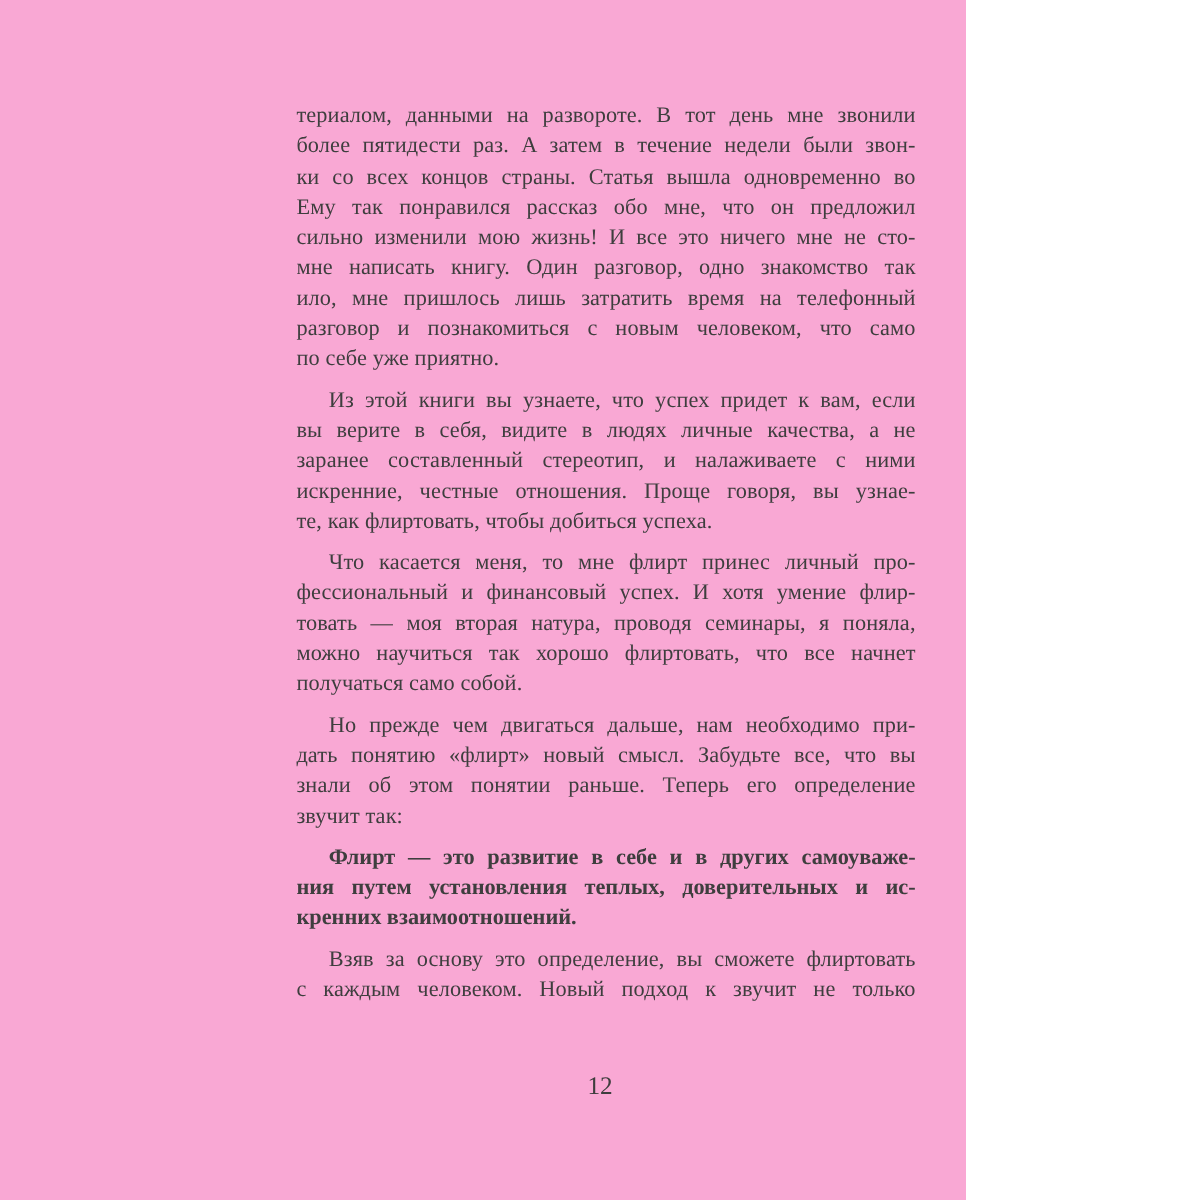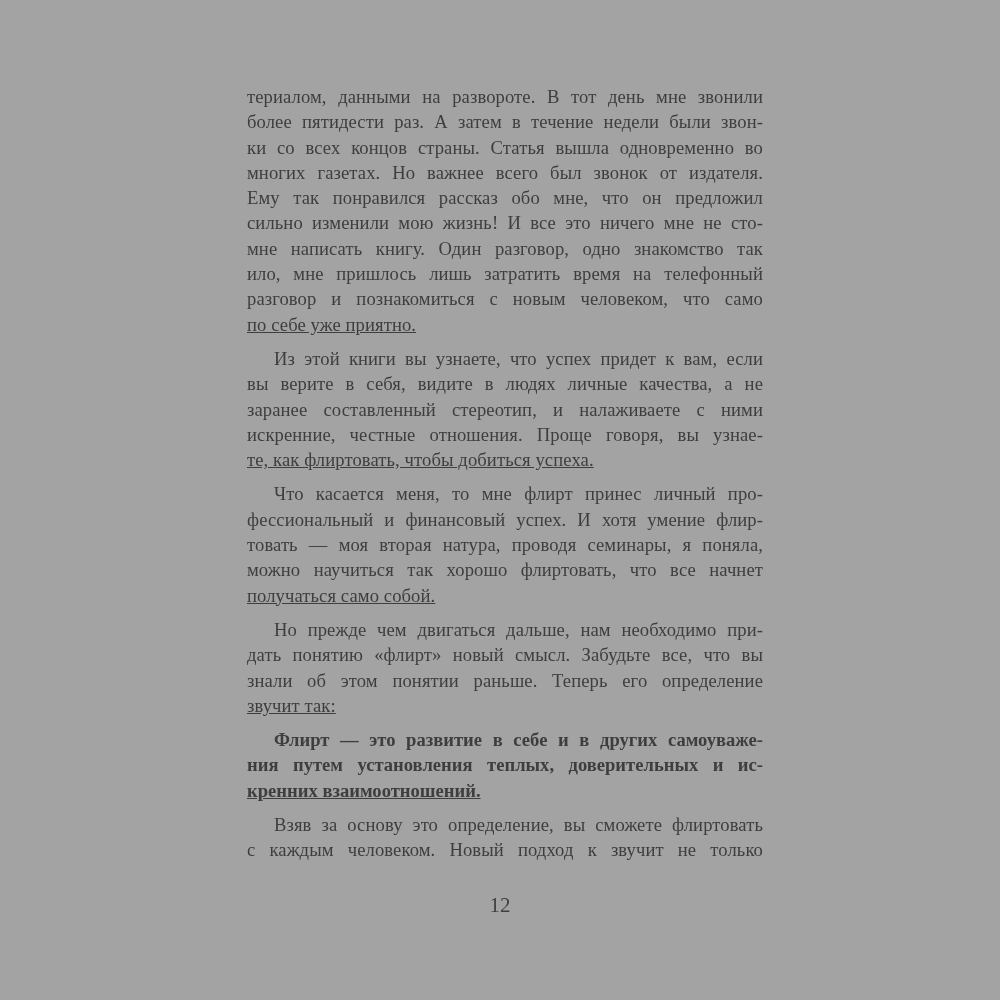--- a/index.html
+++ b/index.html
@@ -5,23 +5,23 @@
   html, body {
     margin: 0;
     padding: 0;
     background: #ffffff;
     width: 1000px;
     height: 1000px;
     overflow: hidden;
   }
   .book-page {
     position: relative;
-    width: 1000px;
+    width: 805px;
     height: 1000px;
-    background: #a3a3a3;
+    background: #f9a8d4;
     font-family: "Liberation Serif", "DejaVu Serif", serif;
     color: #3e3e3e;
   }
   .text-block {
     position: absolute;
     left: 247px;
     top: 84px;
     width: 516px;
     font-size: 18.6px;
     line-height: 25.3px;
@@ -30,21 +30,20 @@
   .para {
     margin: 0 0 9px 0;
   }
   .line {
     text-align: justify;
     text-align-last: justify;
     white-space: normal;
   }
   .line.end {
     text-align-last: left;
-    text-decoration: underline;
   }
   .line.ind {
     text-indent: 27px;
   }
   .para.bold .line {
     font-weight: bold;
     letter-spacing: 0;
   }
   .page-number {
     position: absolute;
@@ -59,21 +58,20 @@
 </head>
 <body>
 
 <div class="book-page">
   <div class="text-block">
 
     <div class="para">
       <div class="line">териалом, данными на развороте. В тот день мне звонили</div>
       <div class="line">более пятидести раз. А затем в течение недели были звон-</div>
       <div class="line">ки со всех концов страны. Статья вышла одновременно во</div>
-      <div class="line">многих газетах. Но важнее всего был звонок от издателя.</div>
       <div class="line">Ему так понравился рассказ обо мне, что он предложил</div>
       <div class="line">сильно изменили мою жизнь! И все это ничего мне не сто-</div>
       <div class="line">мне написать книгу. Один разговор, одно знакомство так</div>
       <div class="line">ило, мне пришлось лишь затратить время на телефонный</div>
       <div class="line">разговор и познакомиться с новым человеком, что само</div>
       <div class="line end">по себе уже приятно.</div>
     </div>
 
     <div class="para">
       <div class="line ind">Из этой книги вы узнаете, что успех придет к вам, если</div>

